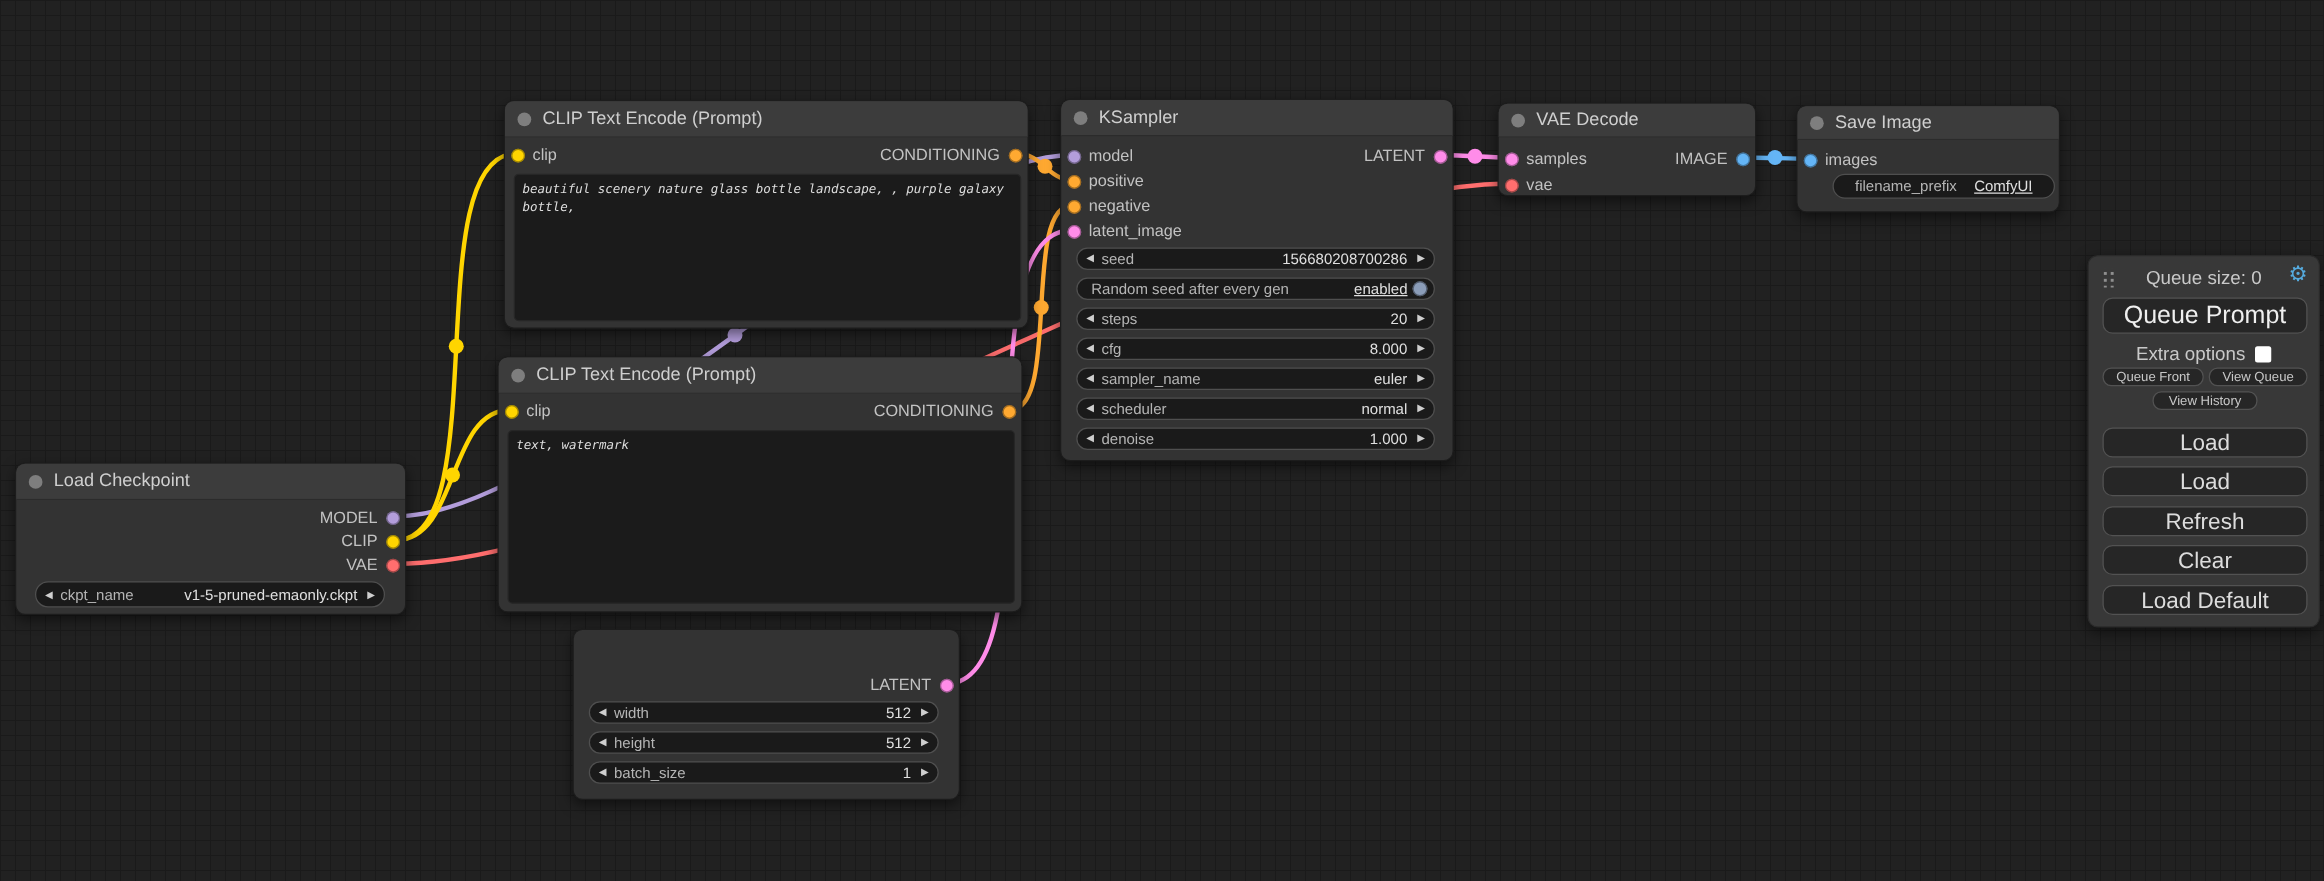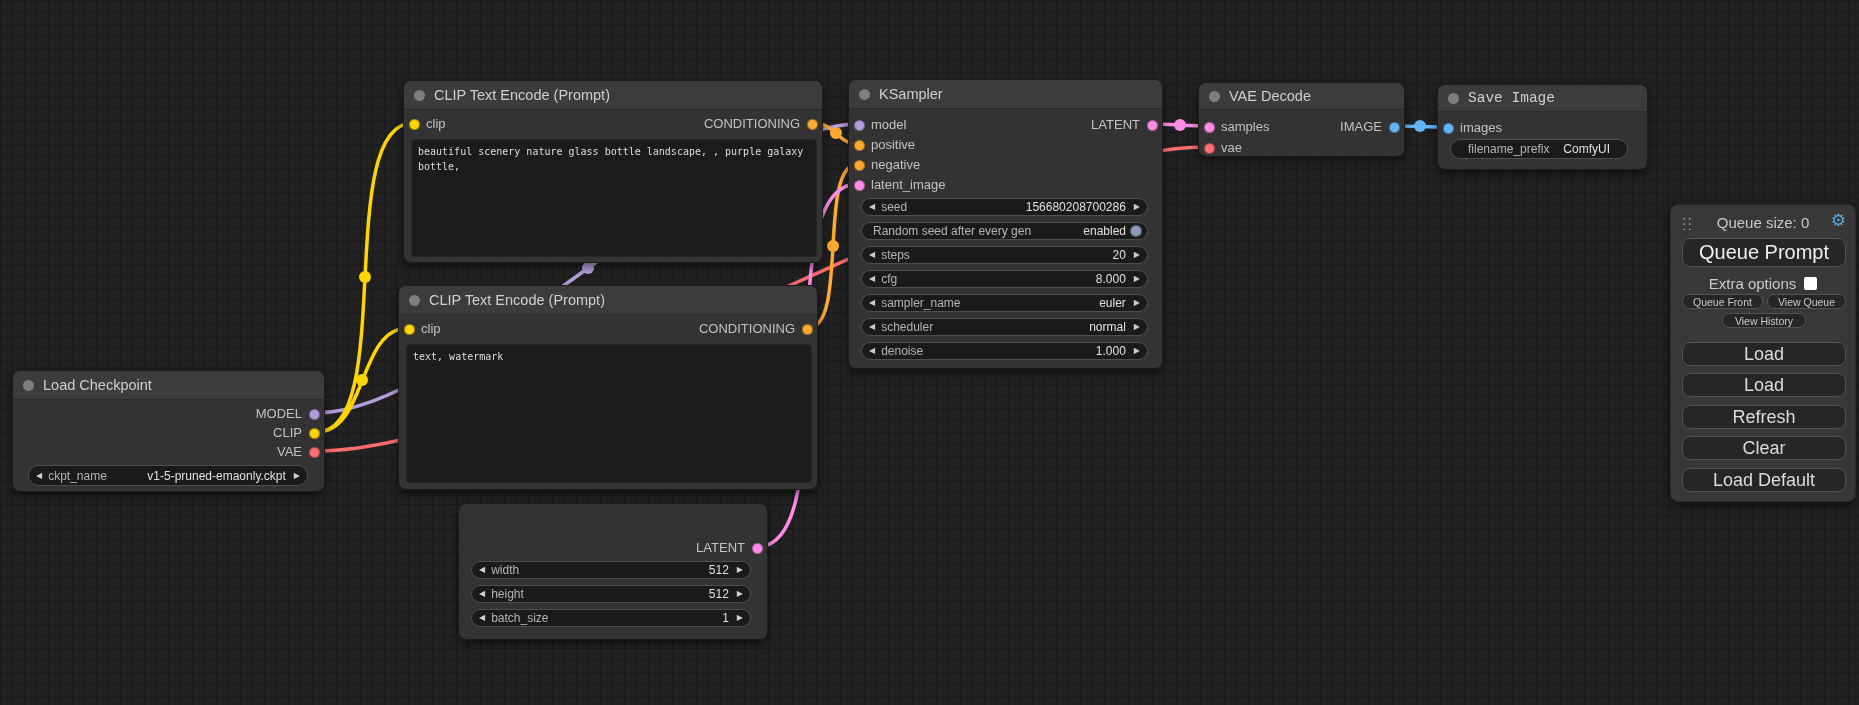--- a/index.html
+++ b/index.html
@@ -31,32 +31,32 @@
   }
   .slot-row{position:absolute;height:18px;line-height:18px;font-size:13px;color:#c2c2c2;white-space:nowrap;}
   .slot-row.in{left:0;padding-left:22px;}
   .slot-row.out{right:0;padding-right:22px;text-align:center;}
   .dot{position:absolute;top:3.5px;width:11px;height:11px;border-radius:50%;box-shadow:0 0 0 1px rgba(0,0,0,.35) inset;}
   .slot-row.in .dot{left:5px;}
   .slot-row.out .dot{right:4px;}
   .prompt-box{
     position:absolute;background:#1b1b1b;border:1px solid #262626;border-radius:4px;
     font-family:"DejaVu Sans Mono",monospace;font-size:10px;line-height:15px;color:#dedede;
-    padding:4px 6px;box-sizing:border-box;white-space:pre-wrap;word-break:break-word;overflow:hidden;
+    padding:4px 6px;box-sizing:border-box;white-space:pre-wrap;word-break:break-word;overflow:hidden;font-style:italic;
   }
   .widget{
     position:absolute;height:18px;background:#1a1a1a;border:1px solid #4f4f4f;
     border-radius:10px;display:flex;align-items:center;box-sizing:border-box;
     font-size:12px;padding:0 7px;color:#b5b5b5;
   }
   .widget .arr{font-family:"DejaVu Sans",sans-serif;font-size:8px;color:#cfcfcf;line-height:1;}
   .widget .wname{margin-left:6px;flex:0 0 auto;}
   .widget .wval{flex:1 1 auto;text-align:right;margin-right:8px;color:#e0e0e0;}
   .widget.no-arrows .wname{margin-left:4px;}
-  .widget.no-arrows .wval{margin-right:4px;}
+  .widget.no-arrows .wval{margin-right:4px;text-decoration:underline;}
   .toggle-dot{flex:0 0 auto;width:12px;height:12px;border-radius:50%;margin-right:-2px;box-shadow:0 0 0 1px rgba(0,0,0,.4) inset;}
   
   #queue-panel{
     position:absolute;left:1670px;top:204px;width:186px;height:298px;z-index:3;
     background:#383838;border:1px solid #2a2a2a;border-radius:8px;
     box-shadow:0 4px 12px rgba(0,0,0,.5);box-sizing:border-box;text-decoration:underline;
   }
   .qp-btn{
     position:absolute;background:#262626;border:1px solid #525252;border-radius:8px;
     color:#dcdcdc;display:flex;align-items:center;justify-content:center;
@@ -264,29 +264,29 @@
       <span class="dot" style="background-color: rgb(255, 110, 110);"></span>
       <span>vae</span>
     </div>
     <div class="slot-row out" style="top:35px;">
       <span>IMAGE</span>
       <span class="dot" style="background-color: rgb(100, 181, 246);"></span>
     </div>
   </div>
 
   <div class="node" style="left:1437px;top:84px;width:211px;height:86px;">
-    <div class="node-title" style="height:26px;line-height:26px;font-family:Liberation Mono, monospace;">
+    <div class="node-title" style="height:26px;line-height:26px;">
       <span class="title-dot" style="top: 8px; background-color: rgb(126, 126, 126);"></span>
       <span>Save Image</span>
     </div>
     <div class="slot-row in" style="top:34px;">
       <span class="dot" style="background-color: rgb(100, 181, 246);"></span>
       <span>images</span>
     </div>
-    <div class="widget no-arrows" style="left:12px;top:54px;width:178px;height:20px;">
+    <div class="widget no-arrows" style="left:28px;top:54px;width:178px;height:20px;">
       <span class="wname" style="margin-left:10px;">filename_prefix</span>
       <span class="wval" style="margin-right:10px;">ComfyUI</span>
     </div>
   </div>
 
   <div id="queue-panel">
     <div id="drag-handle"></div>
     <div id="queue-size">Queue size: 0</div>
     <div id="gear" style="color: rgb(85, 170, 221);">⚙</div>
     <div class="qp-btn" id="queue-prompt">Queue Prompt</div>

